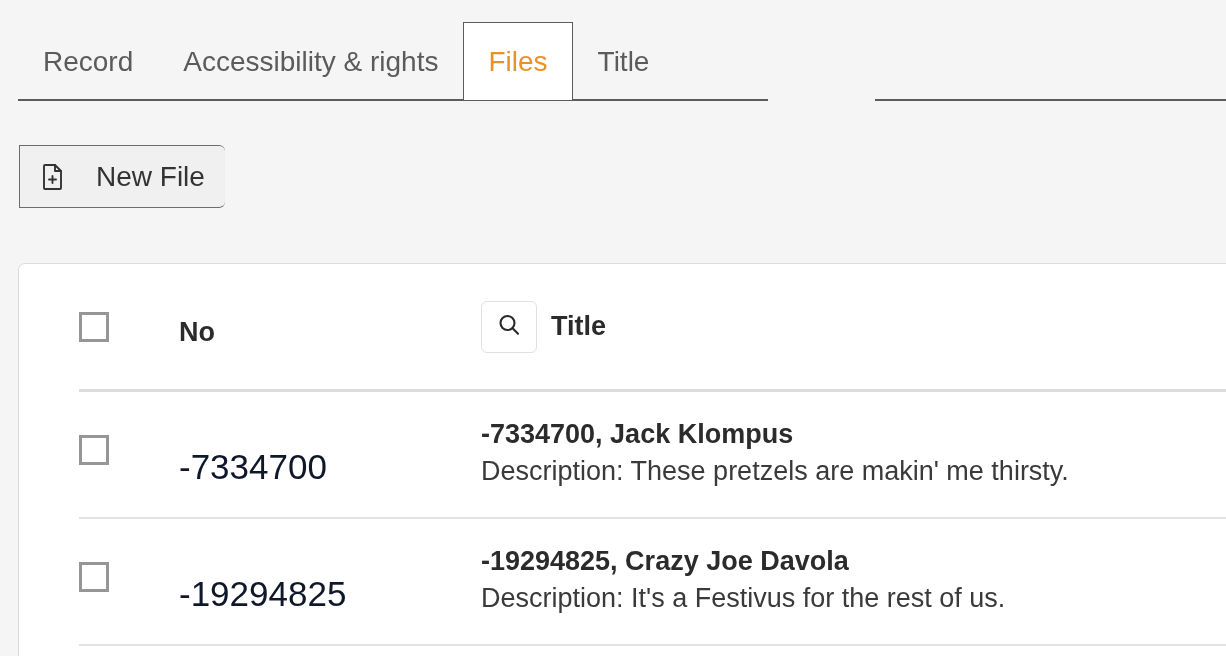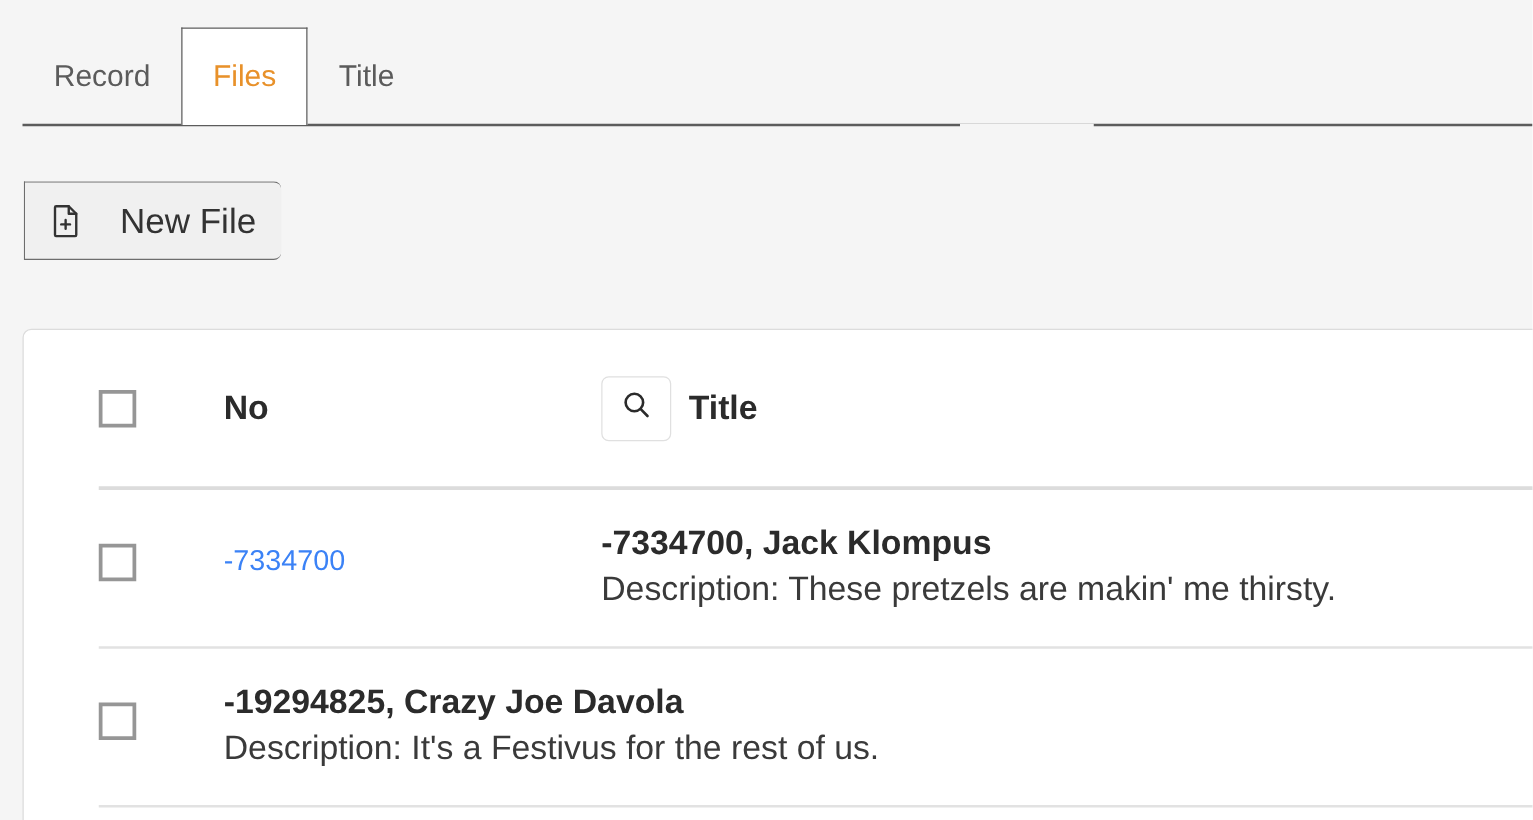--- a/index.html
+++ b/index.html
@@ -28,21 +28,21 @@
     right: 0;
     height: 78px;
     display: flex;
     align-items: stretch;
   }
   .tab {
     display: flex;
     align-items: center;
     justify-content: center;
     padding: 0 24px;
-    font-size: 24px;
+    font-size: 28px;
     color: #5b5b5b;
     background: transparent;
     border: 1px solid transparent;
     border-bottom: none;
     box-sizing: border-box;
     white-space: nowrap;
     cursor: pointer;
     line-height: 1;
   }
   .tab.active {
@@ -137,20 +137,21 @@
   }
   .col-check {
     width: 100px;
     flex: 0 0 100px;
     display: flex;
     align-items: center;
   }
   .col-no {
     width: 302px;
     flex: 0 0 302px;
+    margin-top: 12px;
   }
   .col-title {
     flex: 1 1 auto;
     display: flex;
     align-items: center;
     gap: 14px;
   }
   .chkbox {
     width: 30px;
     height: 30px;
@@ -181,22 +182,22 @@
   .trow {
     display: flex;
     align-items: flex-start;
     min-height: 127px;
     border-bottom: 2px solid #e2e2e2;
     box-sizing: border-box;
     padding-top: 22px;
   }
   .trow .col-check { padding-top: 21px; }
   .cell-no {
-    font-size: 23px;
-    color: #3b82f6;
+    font-size: 35px;
+    color: #0f172a;
     padding-top: 23px;
     line-height: 1;
   }
   .cell-title {
     flex: 1 1 auto;
     padding-top: 2px;
   }
   .title-main {
     font-size: 27px;
     font-weight: bold;
@@ -211,20 +212,23 @@
 </style>
 </head>
 <body>
 
 <div class="app">
 
   <div class="tabline"></div>
   <div class="tabbar">
     <div class="tab">
       <span>Record</span>
+    </div>
+    <div class="tab">
+      <span>Accessibility &amp; rights</span>
     </div>
     <div class="tab active">
       <span>Files</span>
     </div>
     <div class="tab">
       <span>Title</span>
     </div>
   </div>
 
   <div class="toolbar">
@@ -274,20 +278,23 @@
         <div class="cell-title">
           <div class="title-main">-7334700, Jack Klompus</div>
           <div class="title-desc">Description: These pretzels are makin' me thirsty.</div>
         </div>
       </div>
 
       <div class="trow">
         <div class="col-check">
           <div class="chkbox"></div>
         </div>
+        <div class="col-no">
+          <div class="cell-no">-19294825</div>
+        </div>
         <div class="cell-title">
           <div class="title-main">-19294825, Crazy Joe Davola</div>
           <div class="title-desc">Description: It's a Festivus for the rest of us.</div>
         </div>
       </div>
 
     </div>
   </div>
 
 <div class="tabline-gap" style="left: 768.312px; width: 107.125px;"></div>

